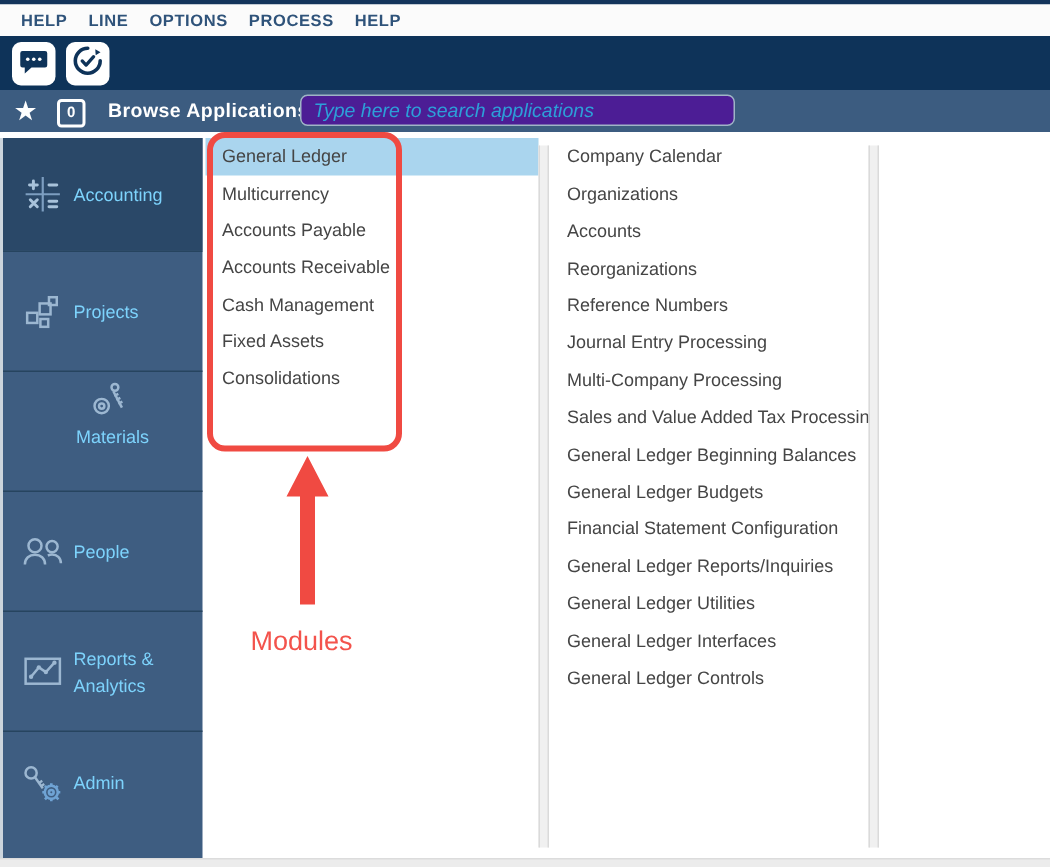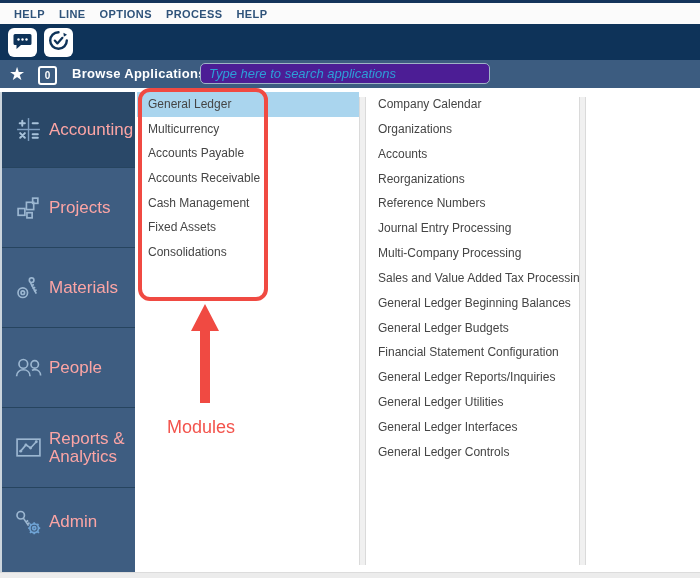--- a/index.html
+++ b/index.html
@@ -30,21 +30,21 @@
     font-size:13px;font-style:italic;color:#2d9fd8;background:#4c1d95;outline:none;}
   .search-input::placeholder{color:#2d9fd8;font-style:italic;opacity:1;}
   
   .sidebar{position:absolute;left:0;top:92px;width:135px;height:480px;background:#3e5d81;
     border-left:2px solid #ccd5dd;box-sizing:border-box;display:flex;flex-direction:column;}
   .side-item{display:flex;align-items:center;padding-left:9px;box-sizing:border-box;cursor:pointer;
     border-top:1px solid #26445f;}
   .side-item:first-child{border-top:none;}
   .side-item.selected{background:#2a4868;}
   .side-item .ic{width:34px;flex:0 0 34px;display:flex;align-items:center;justify-content:center;}
-  .side-item .lbl{color:#fca5a5;font-size:17px;line-height:18px;padding-left:4px;}
+  .side-item .lbl{color:#7dd3fc;font-size:12px;line-height:18px;padding-left:4px;}
   
   .col-modules{position:absolute;left:137px;top:92px;width:222px;}
   .col-apps{position:absolute;left:368px;top:92px;width:210px;}
   .list-item{font-size:12px;color:#454545;height:24.7px;line-height:24.7px;padding-left:11px;
     white-space:nowrap;cursor:pointer;}
   .col-apps .list-item{padding-left:10px;height:24.85px;line-height:24.85px;}
   .list-item.selected{background:#aad5ee;}
   .v-divider{position:absolute;top:97px;width:7px;height:468px;background:#f0f0f0;
     border-left:1px solid #dadada;border-right:1px solid #dadada;box-sizing:border-box;}
   .v-div-1{left:359px;}
@@ -126,21 +126,21 @@
           <rect x="3" y="14" width="6.5" height="6.5"></rect>
           <rect x="11" y="8" width="7" height="7"></rect>
           <rect x="11.5" y="18" width="5" height="5"></rect>
           <rect x="17" y="4" width="5" height="5"></rect>
         </g>
       </svg>
     </span>
     <span class="lbl">Projects</span>
   </div>
 
-  <div class="side-item" style="height:80px;">
+  <div class="side-item" style="height:80px;flex-direction:column;">
     <span class="ic">
       <svg width="27" height="27" viewBox="0 0 26 26">
         <g fill="none" stroke="#9cb7d1" stroke-width="1.6">
           <circle cx="7.5" cy="18" r="4.6"></circle>
           <circle cx="7.5" cy="18" r="1.7"></circle>
           <circle cx="16" cy="6" r="2.2"></circle>
           <path d="M15 8.5 L20.5 19"></path>
           <path d="M15.6 11.5l2.6-1.3M16.9 14l2.6-1.3M18.2 16.5l2.6-1.3"></path>
         </g>
       </svg>

